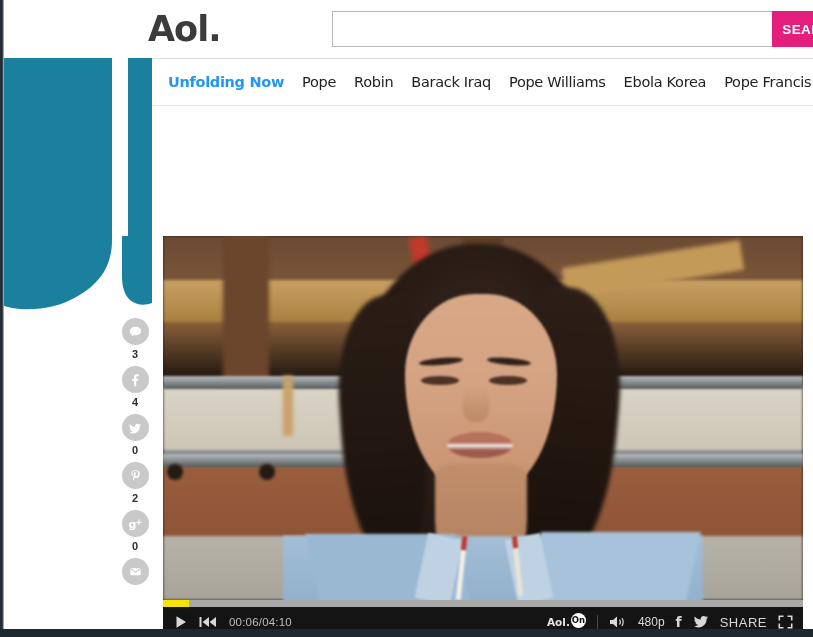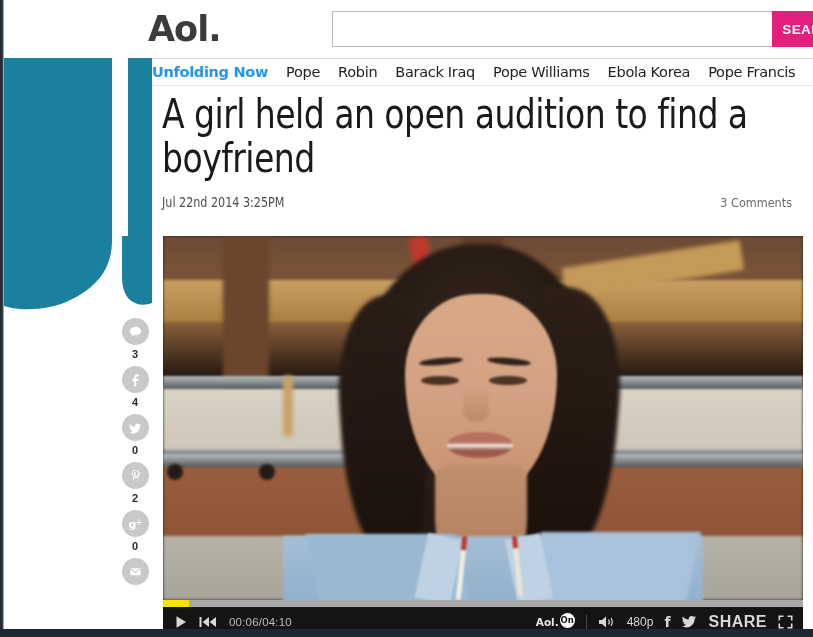--- a/index.html
+++ b/index.html
@@ -84,26 +84,26 @@
     font-size: 13.5px;
     font-weight: bold;
     letter-spacing: 0.4px;
     font-family: "Liberation Sans", sans-serif;
     cursor: pointer;
   }
 
   
   .navbar {
     position: absolute; left: 152px; top: 58px;
-    width: 661px; height: 28px;
+    width: 661px; height: 48px;
     border-top: 1px solid #dedede;
     border-bottom: 1px solid #e6e6e6;
     display: flex; align-items: center;
     gap: 18px;
-    padding-left: 0;
+    padding-left: 16px;
     background: #fff;
     z-index: 10;
     white-space: nowrap;
     overflow: hidden;
   }
   .nav-lead {
     color: #2196f3;
     font-weight: bold;
     font-size: 14.5px;
     font-family: "DejaVu Sans", sans-serif;
@@ -425,21 +425,21 @@
   .divider-v {
     width: 1px; height: 15px; background: #4a4a4a;
   }
   .quality {
     font-family: "Liberation Sans", sans-serif;
     font-size: 12px; color: #d8d8d8;
     cursor: pointer;
   }
   .share-label {
     font-family: "Liberation Sans", sans-serif;
-    font-size: 16px; font-weight: bold;
+    font-size: 13px; font-weight: normal;
     letter-spacing: 0.5px; color: #d8d8d8;
     cursor: pointer;
   }
   .soc-glyph {
     font-family: "DejaVu Sans", sans-serif;
     font-size: 14px; font-weight: bold;
     color: #d8d8d8; cursor: pointer; line-height: 1;
   }
 </style>
 </head>
@@ -469,27 +469,20 @@
     <span class="nav-lead" style="color: rgb(33, 150, 243);">Unfolding Now</span>
     <span class="nav-item">Pope</span>
     <span class="nav-item">Robin</span>
     <span class="nav-item">Barack Iraq</span>
     <span class="nav-item">Pope Williams</span>
     <span class="nav-item">Ebola Korea</span>
     <span class="nav-item">Pope Francis</span>
 
   </div>
 
-  <div class="article">
-    <h1 class="headline">A girl held an open audition to find a boyfriend</h1>
-    <div class="meta-row">
-      <span class="timestamp">Jul 22nd 2014 3:25PM</span>
-      <span class="comments-link">3 Comments</span>
-    </div>
-  </div>
 
   <div class="social-rail">
 
     <div class="social-item">
       <div class="social-icon">
         <svg width="15" height="15" viewBox="0 0 16 16">
             <path fill="#fff" d="M8 3C4.7 3 2 5 2 7.6c0 1.5.9 2.8 2.3 3.6L3.7 13l2.4-1.1c.6.1 1.2.2 1.9.2 3.3 0 6-2.1 6-4.6S11.3 3 8 3z"></path>
           </svg>
       </div>
       <div class="social-count">3</div>

